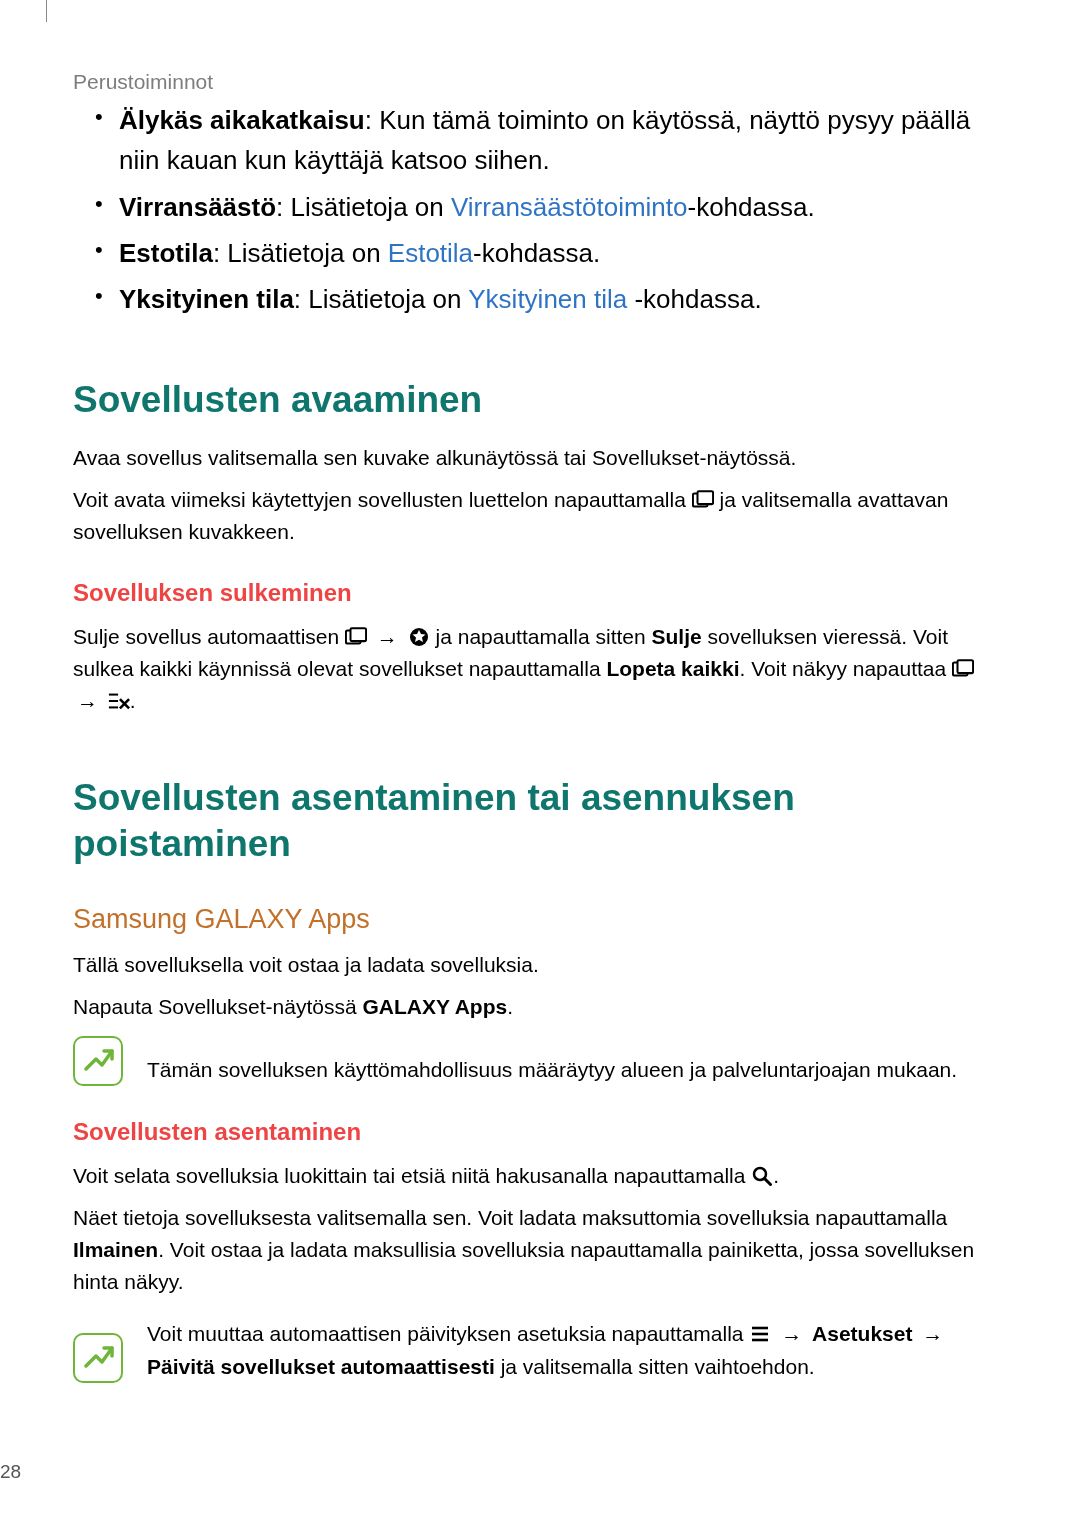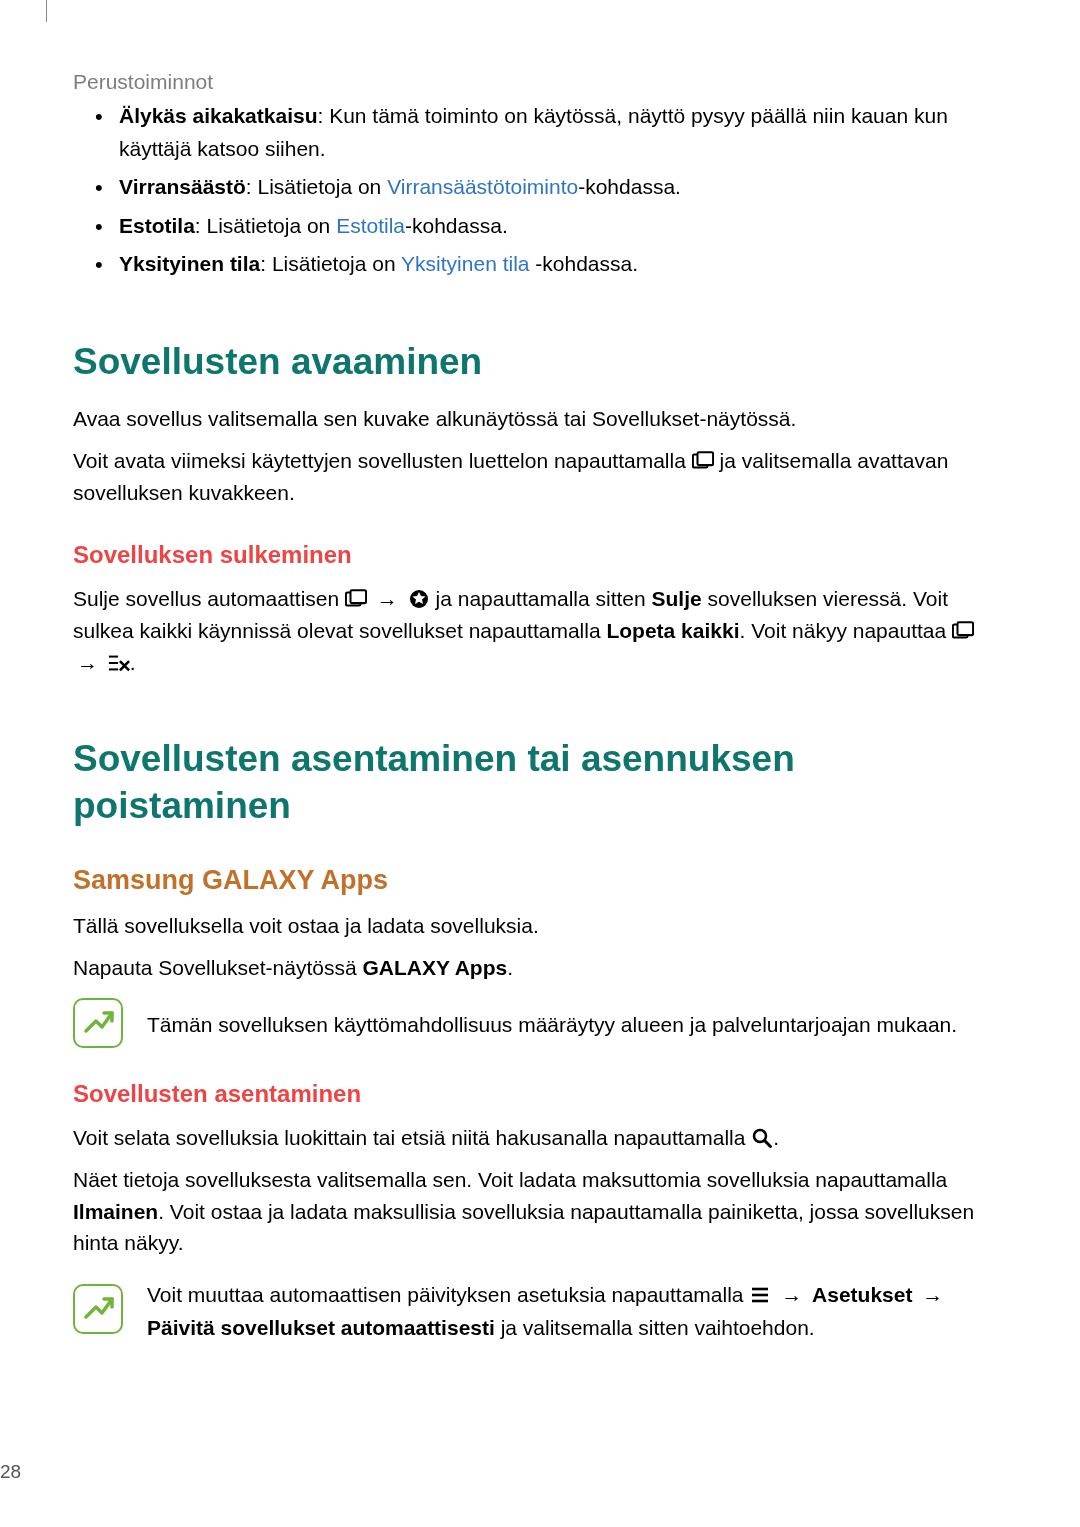--- a/index.html
+++ b/index.html
@@ -38,21 +38,21 @@
     right: 73px;
     top: 100px;
   }
   ul.bullets {
     list-style: none;
     margin-left: 22px;
     margin-bottom: 20px;
   }
   ul.bullets li {
     position: relative;
-    font-size: 21px;
+    font-size: 26px;
     line-height: 1.55;
     color: #000;
     padding-left: 24px;
     margin-bottom: 6px;
   }
   ul.bullets li::before {
     content: "•";
     position: absolute;
     left: 0;
     top: 0;
@@ -64,41 +64,41 @@
   h1.major {
     font-size: 37px;
     font-weight: 600;
     color: #0f766e;
     margin-top: 58px;
     margin-bottom: 18px;
     line-height: 1.25;
   }
   h2.sub {
     font-size: 27px;
-    font-weight: 700;
+    font-weight: 400;
     color: #c17129;
     margin-top: 36px;
     margin-bottom: 14px;
   }
   h3.minor {
     font-size: 24px;
     font-weight: 700;
     color: #ef4444;
     margin-top: 32px;
     margin-bottom: 14px;
   }
   p.body {
     font-size: 21px;
     line-height: 1.52;
     margin-bottom: 10px;
     color: #000;
   }
   .note-row {
     display: flex;
-    align-items: center;
+    align-items: flex-end;
     gap: 24px;
     margin-top: 14px;
     margin-bottom: 10px;
   }
   .note-text {
     font-size: 21px;
     line-height: 1.55;
     flex: 1;
     padding-top: 6px;
   }

